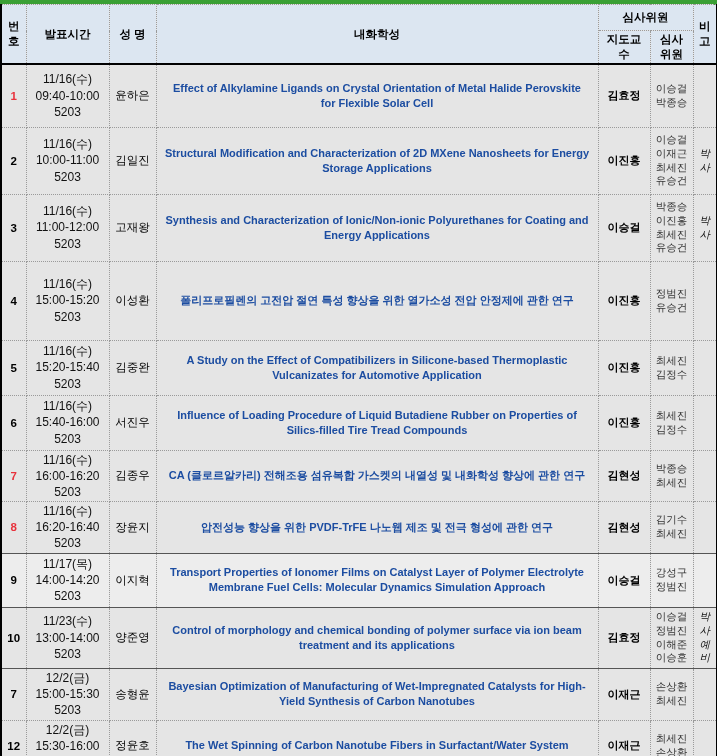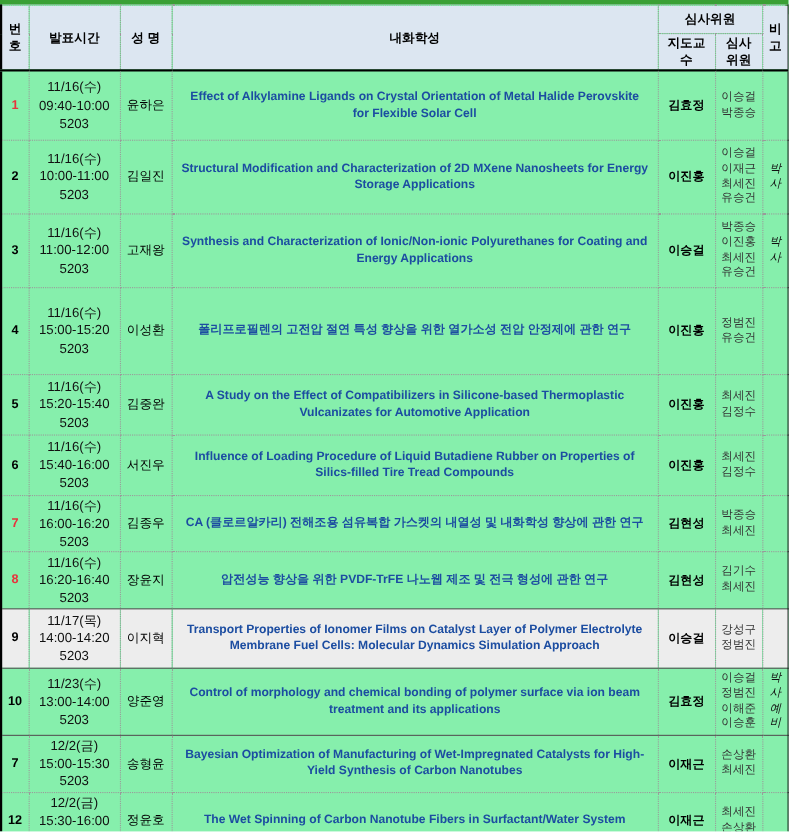--- a/index.html
+++ b/index.html
@@ -1,17 +1,17 @@
 <!DOCTYPE html>
 <html><head>
 <meta charset="utf-8">
 <style>
   html,body{margin:0;padding:0;background:#ffffff;}
   body{font-family:"Liberation Sans","DejaVu Sans",sans-serif;}
-  .page{position:relative;width:717px;height:756px;background:#86efac;overflow:hidden;box-sizing:border-box;}
+  .page{position:relative;width:717px;height:756px;background:#e5e5e5;overflow:hidden;box-sizing:border-box;}
   .green-bar{position:absolute;top:0;left:0;width:717px;height:4px;background:#3aa035;}
   .green-notch{position:absolute;top:4px;right:0;width:3px;height:9px;background:#3aa035;}
   table.sched{position:absolute;top:4px;left:0;width:716px;border-collapse:collapse;table-layout:fixed;
     border-left:2px solid #000;border-right:2px solid #000;border-bottom:2px solid #000;}
   th,td{border:1px dotted #9a9a9a;text-align:center;vertical-align:middle;padding:1px 4px;box-sizing:border-box;overflow:hidden;}
   thead th{background:#dce6f1;font-size:11.5px;font-weight:bold;color:#000;}
   th.hb{border-bottom:2px solid #000;}
   tr.date-end td{border-bottom:1px solid #555;}
   tr.hl td{background:#ededed;}
   td.no-cell{font-size:11.5px;font-weight:bold;color:#000;}

